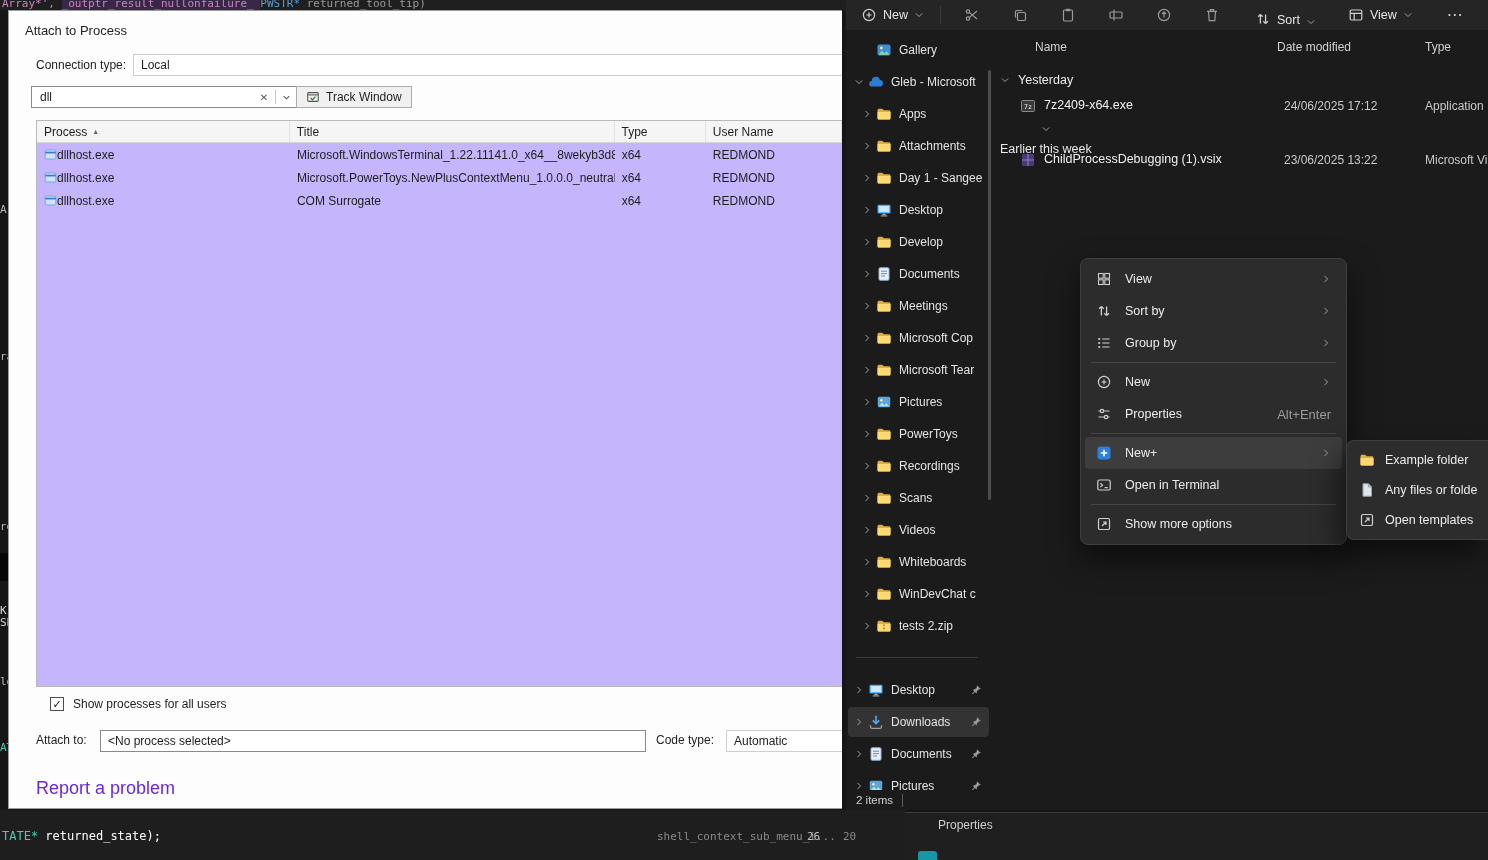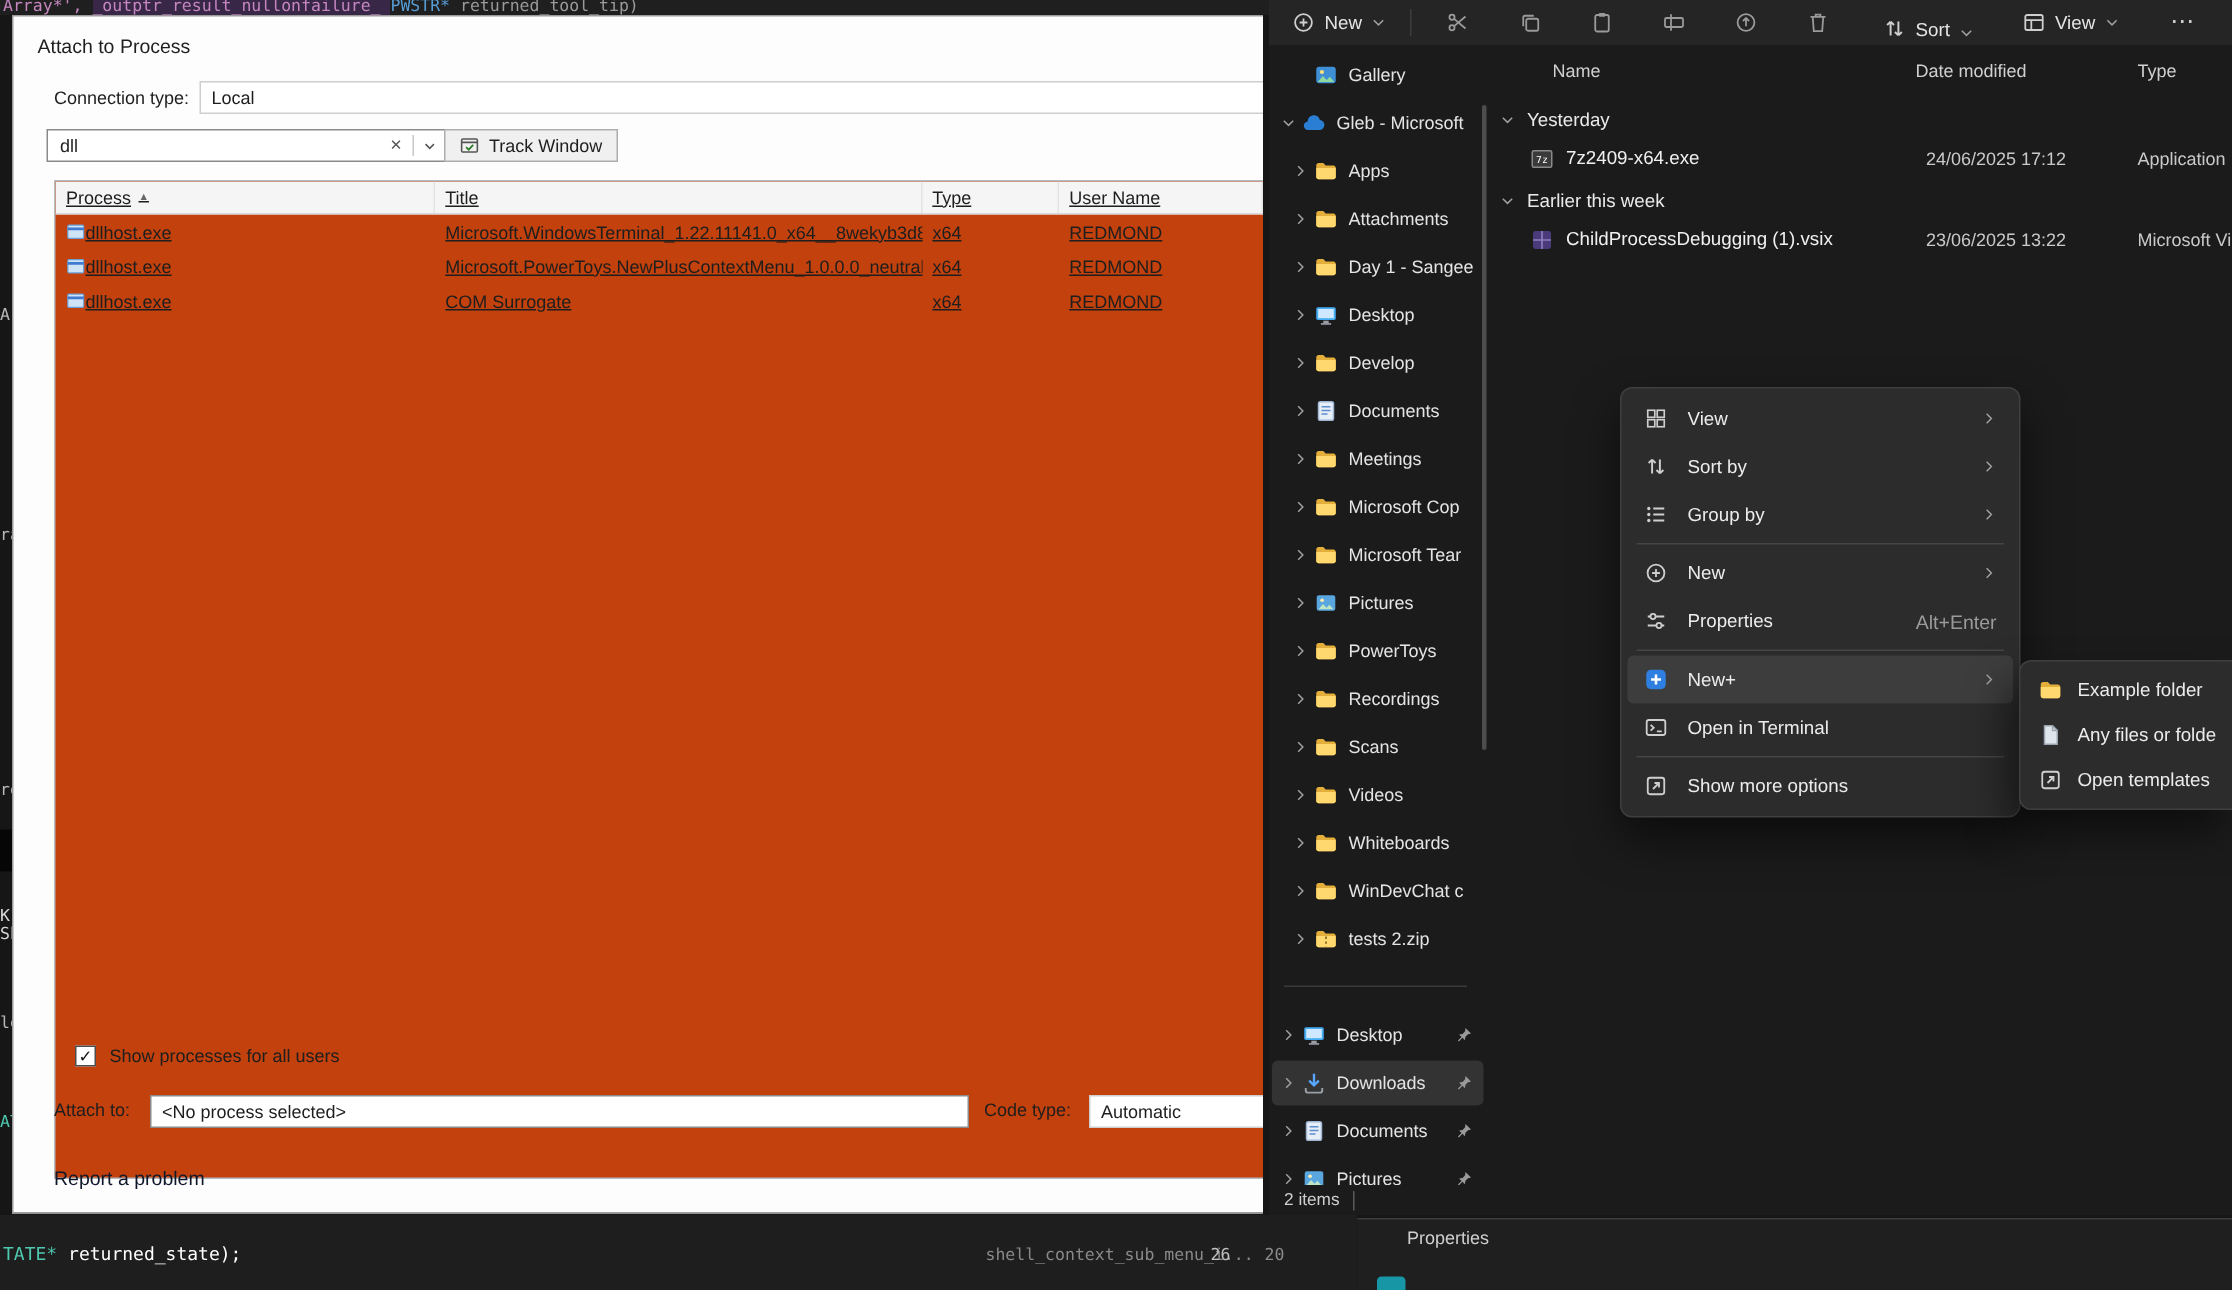--- a/index.html
+++ b/index.html
@@ -27,37 +27,37 @@
   .conn-combo{position:absolute;left:124px;top:43px;width:710px;height:22px;background:#fff;
               border:1px solid #cecece;box-sizing:border-box;font-size:12px;line-height:20px;padding-left:7px;}
   .filter-box{position:absolute;left:22px;top:75px;width:266px;height:22px;background:#fff;border:1px solid #8a8a8a;
               box-sizing:border-box;display:flex;align-items:center;font-size:12px;}
   .filter-text{flex:1;padding-left:8px;}
   .filter-clear{width:22px;text-align:center;color:#555;font-size:10px;cursor:pointer;}
   .filter-vsep{width:1px;height:14px;background:#c8c8c8;}
   .filter-arrow{width:20px;display:flex;align-items:center;justify-content:center;}
   .track-btn{position:absolute;left:287px;top:75px;height:22px;background:#f0f0f0;border:1px solid #adadad;
              box-sizing:border-box;display:flex;align-items:center;gap:6px;font-size:12px;padding:0 9px;color:#1e1e1e;}
-  .proc-table{position:absolute;left:27px;top:109px;width:807px;height:666px;background:#c2410c;
-              border:1px solid #b5b9c0;box-sizing:border-box;overflow:hidden;font-size:12px;text-decoration:underline;}
+  .proc-table{position:absolute;left:27px;top:109px;width:807px;height:567px;background:#c4b5fd;
+              border:1px solid #b5b9c0;box-sizing:border-box;overflow:hidden;font-size:12px;}
   .thead{display:flex;height:21px;background:#f5f5f5;border-bottom:1px solid #d8d8d8;}
   .th{box-sizing:border-box;border-right:1px solid #e3e3e3;padding:3px 7px;white-space:nowrap;overflow:hidden;
       display:flex;align-items:center;gap:5px;}
   .sort-arrow{font-size:7px;color:#666;}
   .tr{display:flex;height:23px;align-items:center;}
   .td{box-sizing:border-box;padding:0 7px;white-space:nowrap;overflow:hidden;display:flex;align-items:center;gap:0;}
   .proc-ic{flex:none;display:flex;}
   .row-check{position:absolute;left:41px;top:686px;display:flex;align-items:center;gap:9px;font-size:12px;}
   .vs-checkbox{width:14px;height:14px;background:#fff;border:1px solid #4d4d4d;box-sizing:border-box;
                display:flex;align-items:center;justify-content:center;font-size:11px;color:#111;cursor:pointer;}
   .attach-box{position:absolute;left:91px;top:719px;width:546px;height:22px;background:#fff;border:1px solid #8a8a8a;
               box-sizing:border-box;font-size:12px;line-height:20px;padding-left:7px;}
   .code-combo{position:absolute;left:717px;top:719px;width:117px;height:22px;background:#fff;border:1px solid #cecece;
               box-sizing:border-box;font-size:12px;line-height:20px;padding-left:7px;}
-  .report{position:absolute;left:27px;top:767px;font-size:13px;color:#0f172a;cursor:pointer;text-decoration:none;}
+  .report{position:absolute;left:27px;top:767px;font-size:18px;color:#6d28d9;cursor:pointer;text-decoration:none;}
 
   
   .explorer{position:absolute;left:846px;top:0;width:642px;height:810px;background:#1b1b1b;color:#e8e8e8;
             font-size:12px;overflow:hidden;}
   .toolbar{position:absolute;left:0;top:0;right:0;height:30px;background:#252525;display:flex;align-items:center;}
   .tb-btn{display:flex;align-items:center;gap:6px;height:24px;padding:0 9px;margin-left:6px;border-radius:4px;
           color:#e4e4e4;font-size:12.5px;cursor:pointer;}
   .tb-ic,.tb-chev{display:flex;}
   .tb-sepline{width:1px;height:18px;background:#3d3d3d;margin:0 7px;}
   .tb-iconbtn{width:34px;height:24px;margin:0 7px;border-radius:4px;display:flex;align-items:center;
@@ -697,21 +697,21 @@
             <span class="fl-ic">
               <svg width="16" height="16" viewBox="0 0 16 16" fill="none" xmlns="http://www.w3.org/2000/svg">
                 <rect x="1.5" y="2.5" width="13" height="11" rx="1" fill="#3a3a3a" stroke="#8a8a8a" stroke-width="1"></rect>
                 <text x="8" y="10.6" font-size="6.5" fill="#ffffff" text-anchor="middle" font-family="DejaVu Sans Mono, monospace">7z</text>
               </svg>
             </span>
             <span class="fl-name">7z2409-x64.exe</span>
             <span class="fl-date">24/06/2025 17:12</span>
             <span class="fl-type">Application</span>
           </div>
-          <div class="fl-group" style="top: 94px;">
+          <div class="fl-group" style="top: 94px; flex-direction: column;">
             <span class="fl-gchev">
               <svg width="10" height="10" viewBox="0 0 16 16" fill="none">
                 <path d="M3 5.5l5 5 5-5" stroke="#a0a0a0" stroke-width="1.6"></path>
               </svg>
             </span>
             <span class="fl-glabel">Earlier this week</span>
           </div>
           <div class="fl-row" style="top: 118px;">
             <span class="fl-ic">
               <svg width="16" height="16" viewBox="0 0 16 16" fill="none" xmlns="http://www.w3.org/2000/svg">

